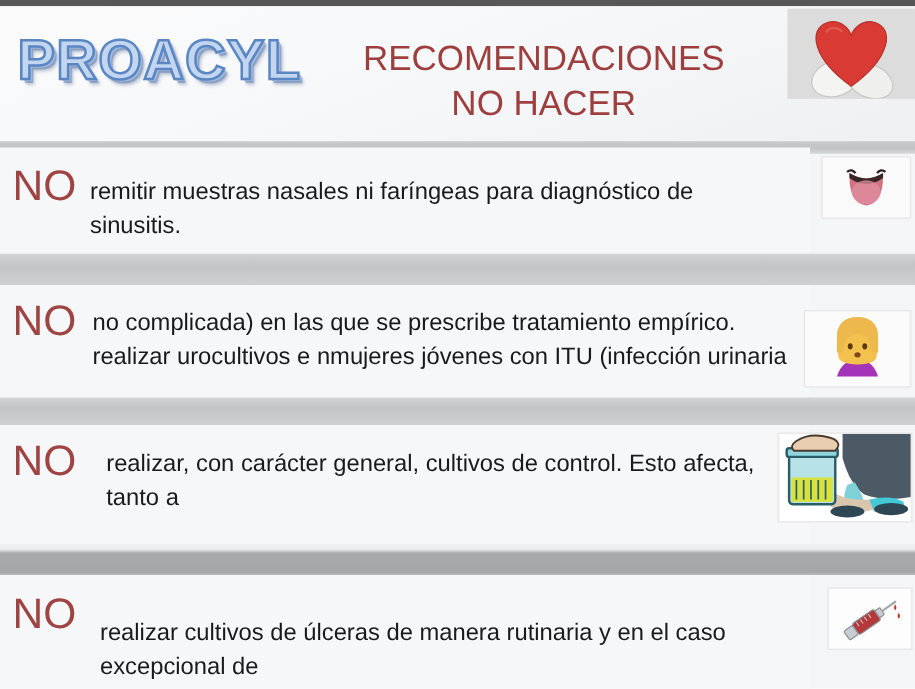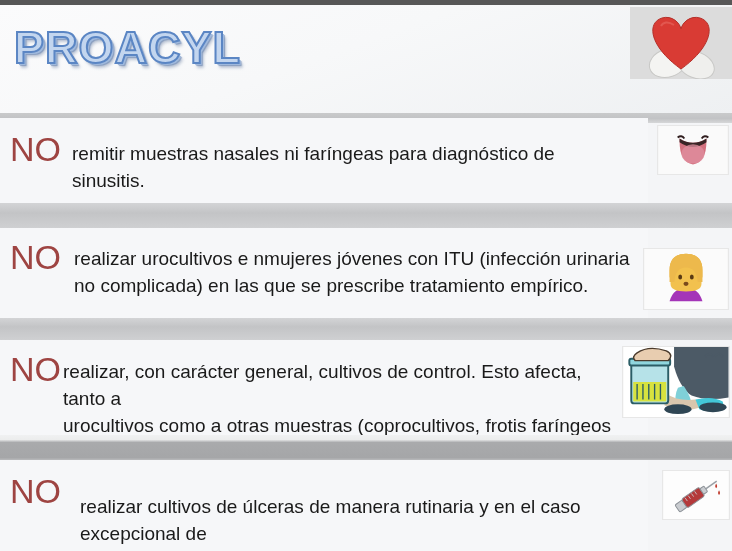--- a/index.html
+++ b/index.html
@@ -147,20 +147,24 @@
 <body>
 
 <div id="slide">
 
   <div class="top-bar"></div>
 
   <div class="header">
 
     <div class="logo">PROACYL</div>
 
+    <div class="title">
+      <span class="l1">RECOMENDACIONES</span>
+      <span class="l2">NO HACER</span>
+    </div>
 
     <div class="header-thumb">
       <svg class="svg-fill" viewBox="0 0 102 72" xmlns="http://www.w3.org/2000/svg">
         <rect x="0" y="0" width="102" height="72" fill="#dcdcdc"></rect>
         <g>
           <ellipse cx="38" cy="56" rx="19" ry="14" fill="#f4f4f2" stroke="#c8c8c6" stroke-width="1" transform="rotate(-18 38 56)"></ellipse>
           <ellipse cx="66" cy="58" rx="19" ry="13" fill="#efefed" stroke="#c8c8c6" stroke-width="1" transform="rotate(22 66 58)"></ellipse>
         </g>
         <path d="M51 62 C20 40, 16 16, 32 11 C42 8, 50 16, 51 22 C52 16, 60 8, 70 11 C86 16, 82 40, 51 62 Z" fill="#d93b34" stroke="#b5302a" stroke-width="1"></path>
         <path d="M44 18 C38 14, 33 15, 31 19" stroke="#e86a62" stroke-width="2" fill="none" opacity="0.6"></path>
@@ -185,45 +189,44 @@
         <path d="M45 13 Q48 9 52 12" stroke="#2f1d1e" stroke-width="2" fill="none"></path>
       </svg>
     </div>
   </div>
 
   <div class="sep sep-1"></div>
 
   <div class="row row-2">
     <div class="no-word" style="top:10px;">NO</div>
     <div class="rec-text" style="left:74px; top:17px; width:560px;">
+      <div>no complicada) en las que se prescribe tratamiento empírico.</div>
       <div>realizar urocultivos e nmujeres jóvenes con ITU (infección urinaria</div>
-      <div>no complicada) en las que se prescribe tratamiento empírico.</div>
     </div>
     <div class="thumb" style="left:643px; top:20px; width:86px; height:62px;">
       <svg class="svg-fill" viewBox="0 0 86 62" xmlns="http://www.w3.org/2000/svg">
         <rect x="0" y="0" width="86" height="62" fill="#fbfbfb"></rect>
         <path d="M26 54 Q30 40 43 40 Q56 40 60 54 Z" fill="#a435b8"></path>
         <path d="M27 26 Q27 8 43 8 Q59 8 59 26 L59 36 Q59 44 43 44 Q27 44 27 36 Z" fill="#f2c14e"></path>
         <path d="M27 24 Q28 7 43 7 Q58 7 59 24 L59 33 L54 33 Q52 18 43 18 Q34 18 32 33 L27 33 Z" fill="#f2c14e"></path>
         <path d="M26 22 Q26 5 43 5 Q60 5 60 22 L60 30 Q56 16 43 16 Q30 16 26 30 Z" fill="#e8b44a"></path>
         <path d="M26 22 Q26 5 43 5 Q60 5 60 22 L60 34 L55 34 Q54 19 43 19 Q32 19 31 34 L26 34 Z" fill="#edb94c"></path>
         <ellipse cx="37" cy="29" rx="2" ry="2.6" fill="#5a3a14"></ellipse>
         <ellipse cx="49" cy="29" rx="2" ry="2.6" fill="#5a3a14"></ellipse>
         <ellipse cx="43" cy="36" rx="2.6" ry="2.2" fill="#7a4a1c"></ellipse>
       </svg>
     </div>
   </div>
 
   <div class="sep sep-2"></div>
 
   <div class="row row-3">
     <div class="no-word" style="top:10px;">NO</div>
-    <div class="rec-text" style="left:63px; top:18px; width:560px;">
+    <div class="rec-text" style="left:85px; top:18px; width:560px;">
       <div>realizar, con carácter general, cultivos de control. Esto afecta, tanto a</div>
-      <div>urocultivos como a otras muestras (coprocultivos, frotis faríngeos</div>
     </div>
     <div class="thumb" style="left:622px; top:6px; width:108px; height:72px;">
       <svg class="svg-fill" viewBox="0 0 108 72" xmlns="http://www.w3.org/2000/svg">
         <rect x="0" y="0" width="108" height="72" fill="#ffffff"></rect>
         <path d="M52 0 L108 0 L108 52 Q86 56 70 50 Q58 42 52 20 Z" fill="#4c5a66"></path>
         <path d="M62 40 Q70 52 70 60 L54 62 Q52 50 56 42 Z" fill="#7fd0d8"></path>
         <path d="M44 48 Q56 56 74 54 L80 62 Q60 68 42 60 Z" fill="#d9c6ad"></path>
         <path d="M74 54 Q92 50 102 56 L104 64 Q88 68 78 64 Z" fill="#43c8d8"></path>
         <ellipse cx="56" cy="64" rx="14" ry="5" fill="#2f4654"></ellipse>
         <ellipse cx="92" cy="62" rx="14" ry="5" fill="#2f4654"></ellipse>

